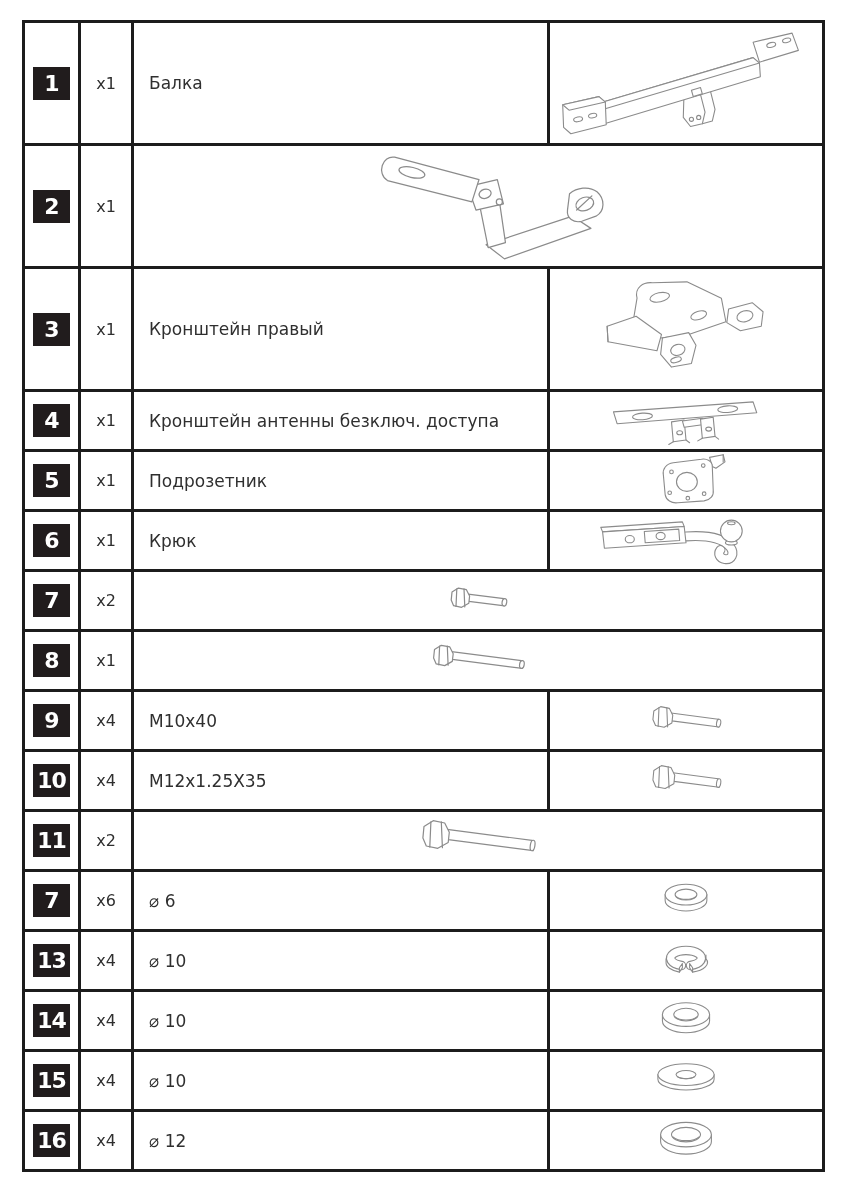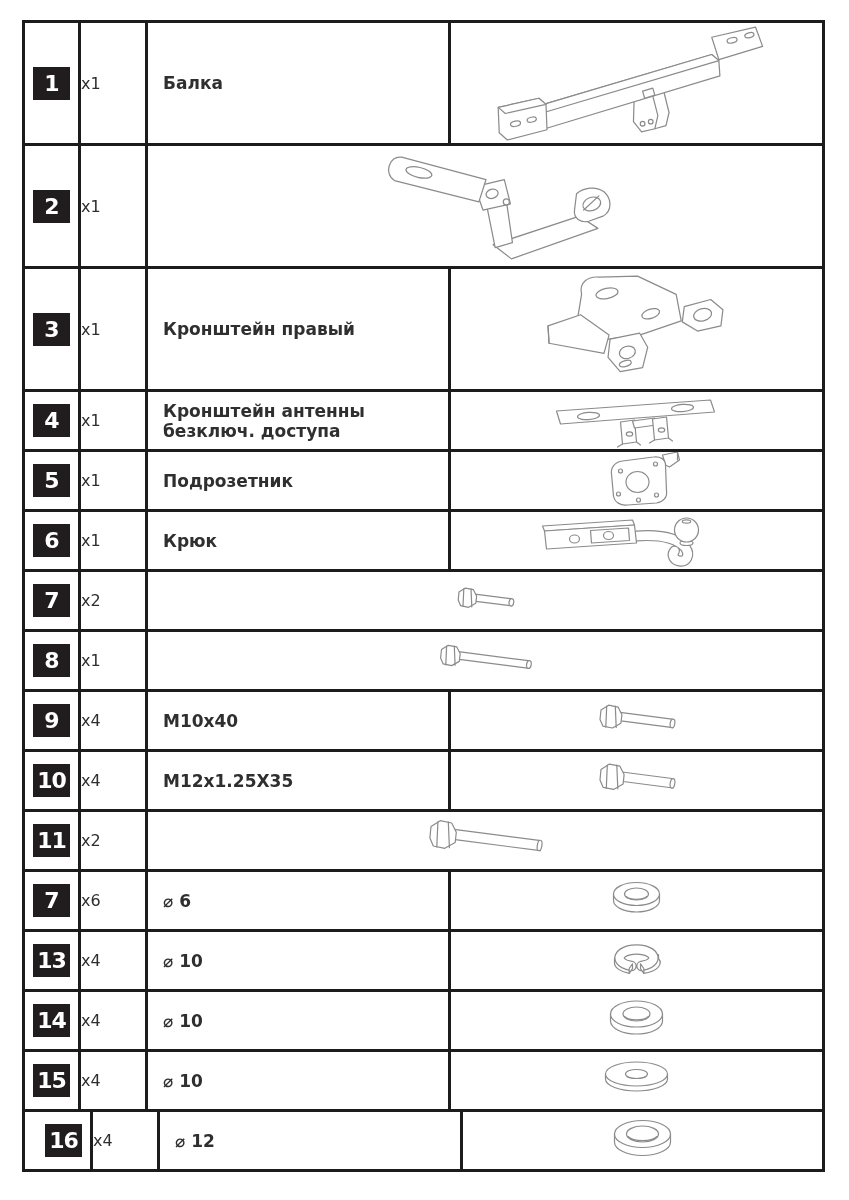--- a/index.html
+++ b/index.html
@@ -8,31 +8,31 @@
     background:#ffffff;
     font-family:"DejaVu Sans","Liberation Sans",sans-serif;
   }
   .sheet{position:absolute;inset:0;background:#ffffff;}
   .parts-table{
     position:absolute;left:22px;top:20px;width:803px;
     border:3px solid var(--border,#1c1c1c);
     background:#fff;box-sizing:border-box;
   }
   .row{display:flex;border-bottom:3px solid var(--border,#1c1c1c);}
-  .row:last-child{border-bottom:none;padding-left:12px;}
+  .row:last-child{border-bottom:none;}
   .row.tall{height:120px;}
   .row.short{height:57px;}
   .cell{
     border-right:3px solid var(--border,#1c1c1c);
     display:flex;align-items:center;box-sizing:border-box;
     overflow:hidden;
   }
   .c-num{width:56px;justify-content:center;}
-  .c-qty{width:67px;}
-  .c-desc{width:303px;padding-left:15px;font-weight:bold;}
+  .c-qty{width:53px;justify-content:center;}
+  .c-desc{width:416px;padding-left:15px;}
   .c-img{flex:1;border-right:none;}
   .badge{
     min-width:35px;height:33px;padding:0 1px;
     background:var(--badge-bg,#211c1d);color:var(--badge-fg,#fff);
     font-weight:bold;font-size:22px;line-height:33px;
     text-align:center;letter-spacing:-1px;
   }
   .qty{font-size:16px;color:var(--text,#2f2f2f);}
   .desc{font-size:17px;color:var(--text,#2f2f2f);}
   svg.illu{width:100%;height:100%;display:block;}

